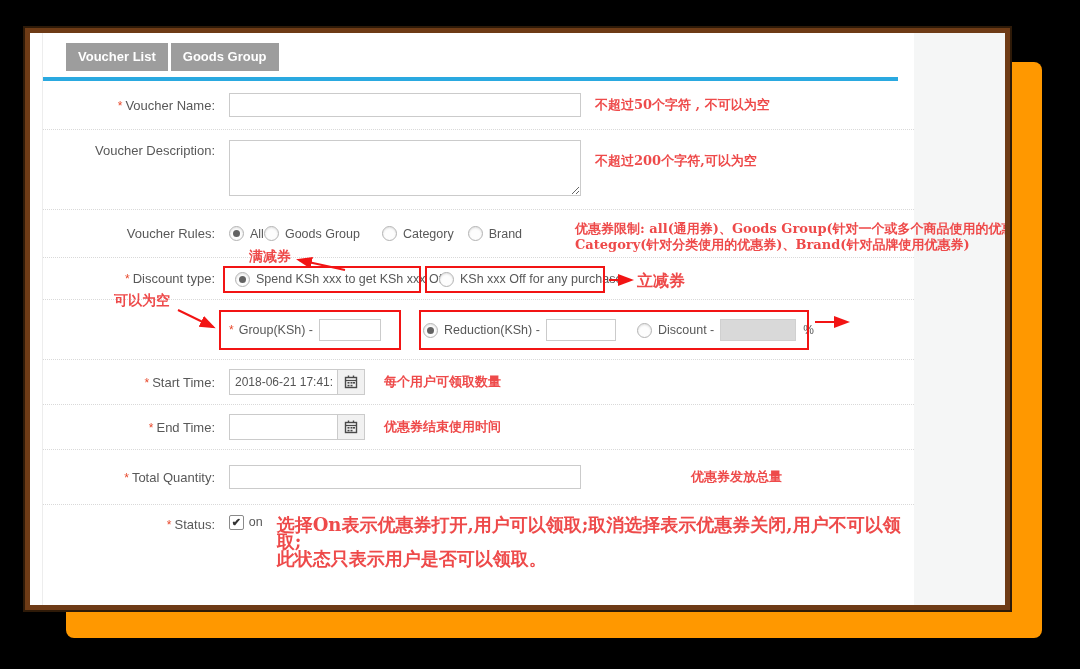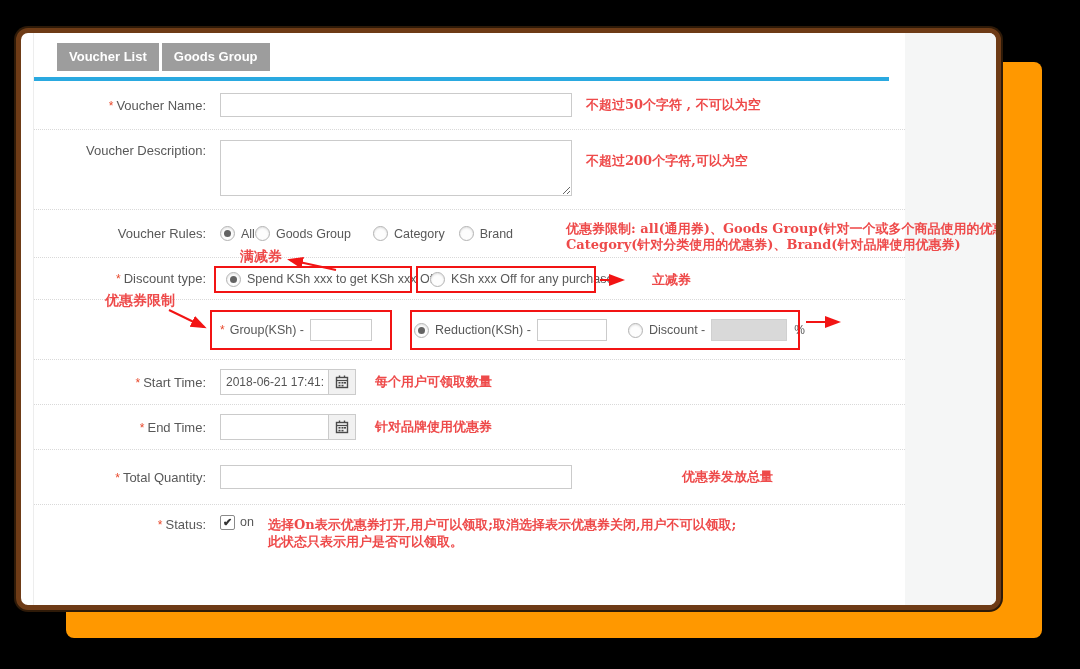--- a/index.html
+++ b/index.html
@@ -2,22 +2,22 @@
 <html><head>
 <meta charset="utf-8">
 <style>
   html,body{margin:0;padding:0;}
   body{
     width:1080px;height:669px;background:#000;position:relative;overflow:hidden;
     font-family:"Liberation Sans",sans-serif;
   }
   .orange-bg{position:absolute;left:66px;top:62px;width:976px;height:576px;background:#ff9800;border-radius:8px;}
   .window{
-    position:absolute;left:16px;top:28px;width:975px;height:572px;background:#fff;
-    border:5px solid #6e3b16;border-radius:12px;overflow:hidden;box-shadow:0 0 0 2px #2e1a08;text-decoration:underline;
+    position:absolute;left:25px;top:28px;width:975px;height:572px;background:#fff;
+    border:5px solid #6e3b16;border-radius:0;overflow:hidden;box-shadow:0 0 0 2px #2e1a08;text-decoration:underline;
   }
   .gray-strip{position:absolute;right:0;top:0;bottom:0;width:92px;background:#f5f6f6;}
   .content{position:absolute;left:12px;top:0;bottom:0;width:871px;border-left:1px solid #ededed;background:#fff;}
   
   .tabbar{position:absolute;left:23px;top:10px;display:flex;align-items:flex-end;z-index:2;}
   .tab{height:28px;line-height:28px;padding:0 12px;background:#9d9d9d;color:#fff;font-size:13px;font-weight:bold;margin-right:3px;cursor:default;}
   .tab.active{height:34px;line-height:34px;background:#2aa9e0;font-size:16px;padding:0 26px;}
   .tab-underline{position:absolute;left:0;top:44px;width:855px;height:4px;background:#2aa9e0;}
   
   .form{position:absolute;left:0;top:48px;width:871px;}
@@ -72,25 +72,25 @@
   .pct{font-size:12px;color:#585858;margin-left:7px;}
   
   .annot-layer{position:absolute;left:0;top:0;width:871px;height:572px;pointer-events:none;z-index:5;}
   .redbox{position:absolute;border:2px solid #f21414;box-sizing:border-box;}
   .box-spend{left:180px;top:233px;width:198px;height:27px;}
   .box-any{left:382px;top:233px;width:180px;height:27px;}
   .box-amount{left:176px;top:277px;width:182px;height:40px;}
   .box-reduction{left:376px;top:277px;width:390px;height:40px;}
   .float-cjk{position:absolute;color:#ee4a4a;font-family:"DejaVu Serif",serif;font-weight:bold;font-size:14px;white-space:nowrap;}
   .tag-manjian{left:206px;top:215px;}
-  .tag-lijian{left:594px;top:238px;font-size:13px;margin-left:24px;}
+  .tag-lijian{left:594px;top:238px;font-size:16px;}
   .tag-jine{left:71px;top:259px;}
   .rules-annot{position:absolute;left:486px;top:188px;width:484px;color:#ee4a4a;font-family:"DejaVu Serif",serif;font-weight:bold;font-size:13px;line-height:16px;margin-left:46px;}
   .mono-annot{position:absolute;left:812px;top:274px;color:#e23b3b;font-family:"DejaVu Sans Mono",monospace;font-weight:bold;font-size:13px;line-height:16px;white-space:nowrap;}
-  .status-annot{color:#ee4a4a;font-family:"DejaVu Serif",serif;font-weight:bold;font-size:13px;line-height:17px;margin-left:14px;margin-top:1px;}
+  .status-annot{color:#ee4a4a;font-family:"DejaVu Serif",serif;font-weight:bold;font-size:18px;line-height:17px;margin-left:14px;margin-top:1px;}
   .arrow-svg{position:absolute;left:0;top:0;}
 </style>
 </head>
 <body>
 
 <div class="orange-bg"></div>
 
 <div class="window">
   <div class="gray-strip"></div>
   <div class="content">
@@ -200,21 +200,21 @@
                 <line x1="4.5" y1="0.5" x2="4.5" y2="3" stroke="#4a4a4a" stroke-width="1.4"></line>
                 <line x1="9.5" y1="0.5" x2="9.5" y2="3" stroke="#4a4a4a" stroke-width="1.4"></line>
                 <rect x="3.5" y="7" width="2" height="1.6" fill="#4a4a4a"></rect>
                 <rect x="6.5" y="7" width="2" height="1.6" fill="#4a4a4a"></rect>
                 <rect x="9" y="7" width="2" height="1.6" fill="#4a4a4a"></rect>
                 <rect x="3.5" y="9.8" width="2" height="1.6" fill="#4a4a4a"></rect>
                 <rect x="6.5" y="9.8" width="2" height="1.6" fill="#4a4a4a"></rect>
               </svg>
           </button>
         </div>
-        <span class="annot">针对品牌使用优惠券</span>
+        <span class="annot">优惠券结束使用时间</span>
       </div>
 
       <div class="row r8">
         <div class="lblcol"><span class="req">*</span><span>Total Quantity:</span></div>
         <input class="txt-input w-big" type="text" value="" style="">
         <span class="annot">优惠券发放总量</span>
       </div>
 
 
       <div class="row r10">
@@ -230,21 +230,21 @@
     </div>
 
     <div class="annot-layer">
       <div class="rules-annot">优惠券限制: all(通用券)、Goods Group(针对一个或多个商品使用的优惠券)、Category(针对分类使用的优惠券)、Brand(针对品牌使用优惠券)</div>
       <div class="redbox box-spend"></div>
       <div class="redbox box-any"></div>
       <div class="redbox box-amount"></div>
       <div class="redbox box-reduction"></div>
       <div class="float-cjk tag-manjian">满减券</div>
       <div class="float-cjk tag-lijian">立减券</div>
-      <div class="float-cjk tag-jine">优惠券限制</div>
+      <div class="float-cjk tag-jine">可以为空</div>
       <svg class="arrow-svg" width="871" height="572" viewBox="0 0 871 572">
         <defs>
           <marker id="arr" markerWidth="9" markerHeight="8" refX="6.5" refY="3" orient="auto">
             <path d="M0,0 L8,3 L0,6 z" fill="#f21414"></path>
           </marker>
         </defs>
         <line x1="302" y1="237" x2="256" y2="227" stroke="#f21414" stroke-width="2" marker-end="url(#arr)"></line>
         <line x1="566" y1="247" x2="588" y2="247" stroke="#f21414" stroke-width="2" marker-end="url(#arr)"></line>
         <line x1="135" y1="277" x2="170" y2="294" stroke="#f21414" stroke-width="2" marker-end="url(#arr)"></line>
         <line x1="772" y1="289" x2="804" y2="289" stroke="#f21414" stroke-width="2" marker-end="url(#arr)"></line>

